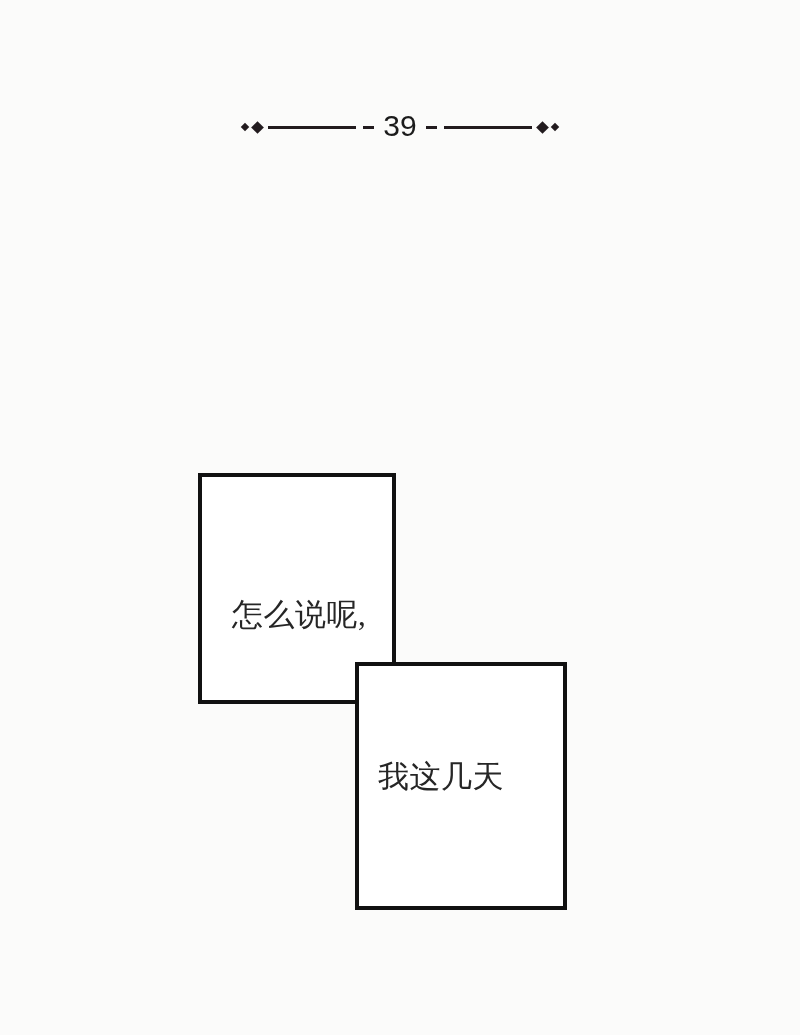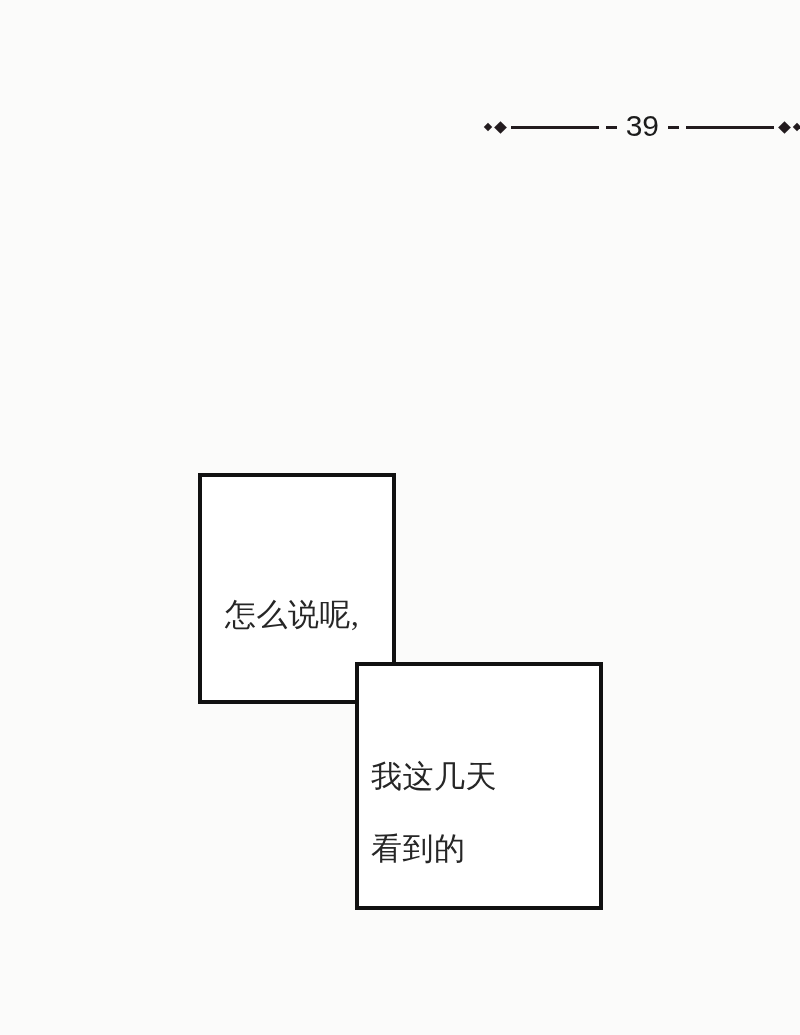--- a/index.html
+++ b/index.html
@@ -25,21 +25,21 @@
 
   
   .chapter-divider {
     position: absolute;
     left: 0;
     top: 106px;
     width: 800px;
     height: 42px;
     display: flex;
     align-items: center;
-    justify-content: flex-end;
+    justify-content: center;
     gap: 0;
     user-select: none;
   }
 
   .orn-group {
     display: flex;
     align-items: center;
     gap: 5px;
   }
 
@@ -91,21 +91,21 @@
     left: 198px;
     top: 473px;
     width: 198px;
     height: 231px;
     z-index: 1;
   }
 
   #panel-two {
     left: 355px;
     top: 662px;
-    width: 248px;
+    width: 212px;
     height: 248px;
     z-index: 2;
   }
 
   .panel-text {
     position: absolute;
     color: #262626;
     font-family: "Liberation Serif", "DejaVu Serif", serif;
     font-size: 31px;
     line-height: 36px;
@@ -116,21 +116,21 @@
   #panel-one .panel-text {
     left: 23px;
     top: 84px;
   }
 
   #panel-two .panel-text {
     left: 12px;
     top: 57px;
   }
 
-  .panel-text .line { display: block; }
+  .panel-text .line { display: block; margin-left: 7px; }
 </style>
 </head>
 <body>
 
 <div id="page">
 
   <div class="chapter-divider">
 
     <span class="orn-group">
       <span class="diamond sm"></span>
@@ -156,17 +156,16 @@
 
   <div class="panel" id="panel-one">
     <div class="panel-text">
       <span class="line">怎么说呢,</span>
     </div>
   </div>
 
   <div class="panel" id="panel-two">
     <div class="panel-text">
       <span class="line">我这几天</span>
-      <span class="line">看到的</span>
     </div>
   </div>
 
 </div>
 
 </body></html>

